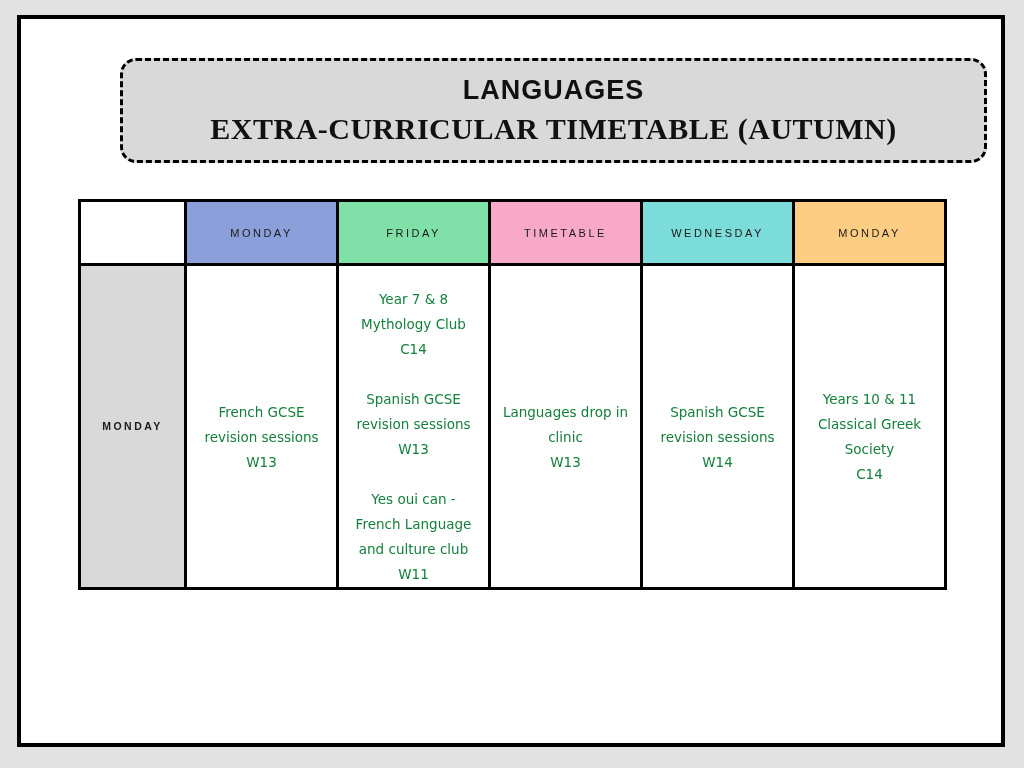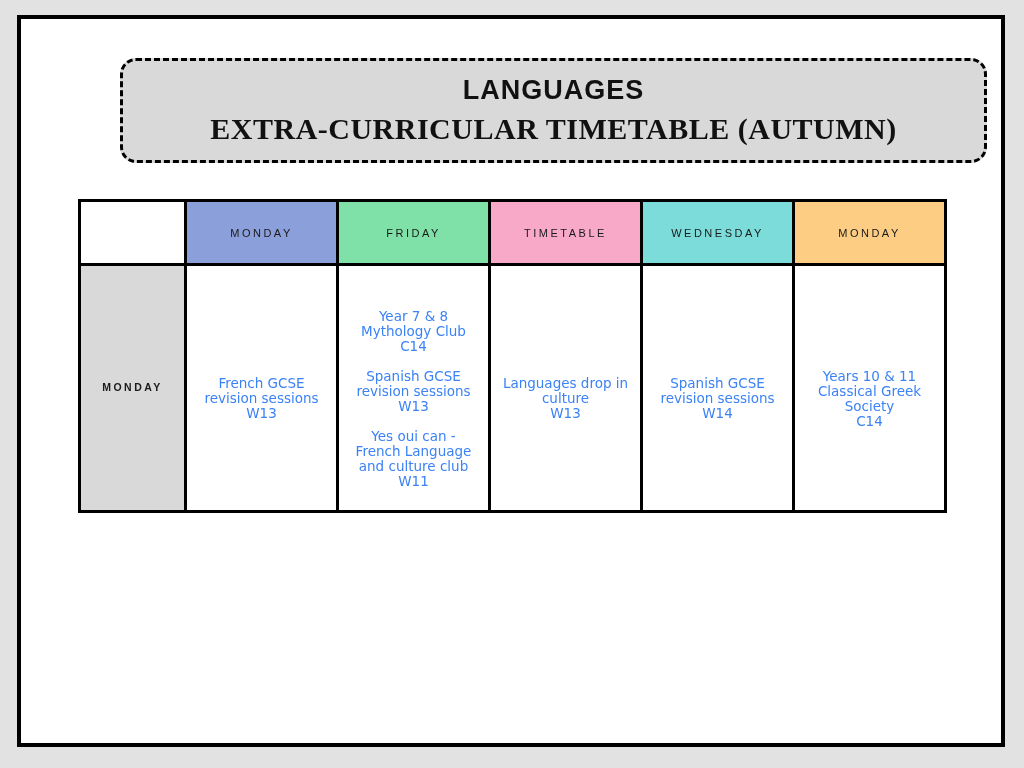--- a/index.html
+++ b/index.html
@@ -75,23 +75,23 @@
     font-size: 10.5px;
     letter-spacing: 2.5px;
     color: #1a1a1a;
     white-space: pre-line;
     line-height: 2.6;
   }
   td.slot {
     vertical-align: top;
     padding-top: 21px;
     font-size: 13.5px;
-    line-height: 15px;
+    line-height: 25px;
     white-space: pre-line;
-    color: #3b82f6;
+    color: #15803d;
   }
 </style>
 </head>
 <body>
 
 <div class="page">
 
   <div class="banner" style="background-color: rgb(217, 217, 217);">
     <div class="line1">LANGUAGES</div>
     <div class="line2">EXTRA-CURRICULAR TIMETABLE (AUTUMN)</div>
@@ -128,21 +128,21 @@
 
 Spanish GCSE
 revision sessions
 W13
 
 Yes oui can -
 French Language
 and culture club
 W11</td>
         <td class="slot">Languages drop in
-culture
+clinic
 W13</td>
         <td class="slot">Spanish GCSE
 revision sessions
 W14</td>
         <td class="slot">Years 10 &amp; 11
 Classical Greek
 Society
 C14</td>
       </tr>
     </tbody>

